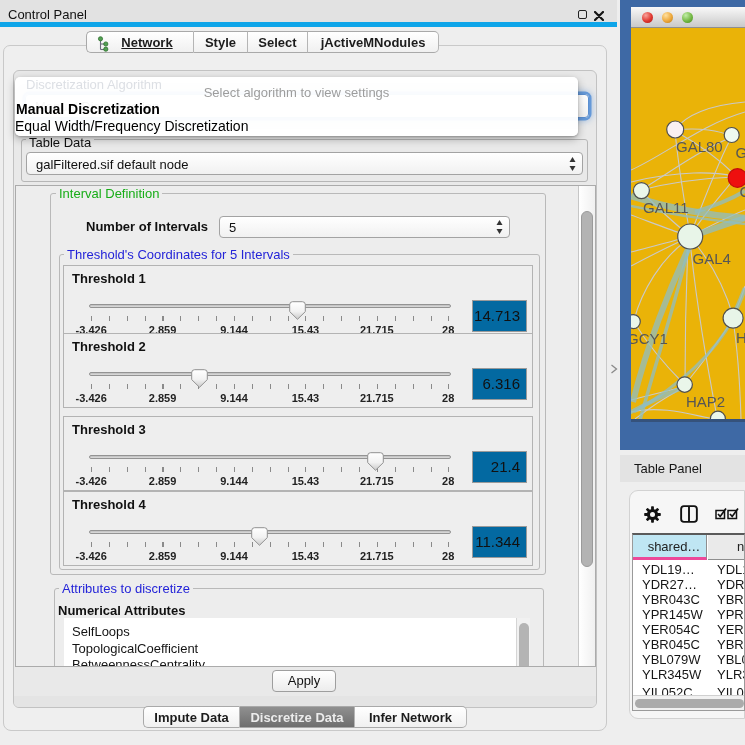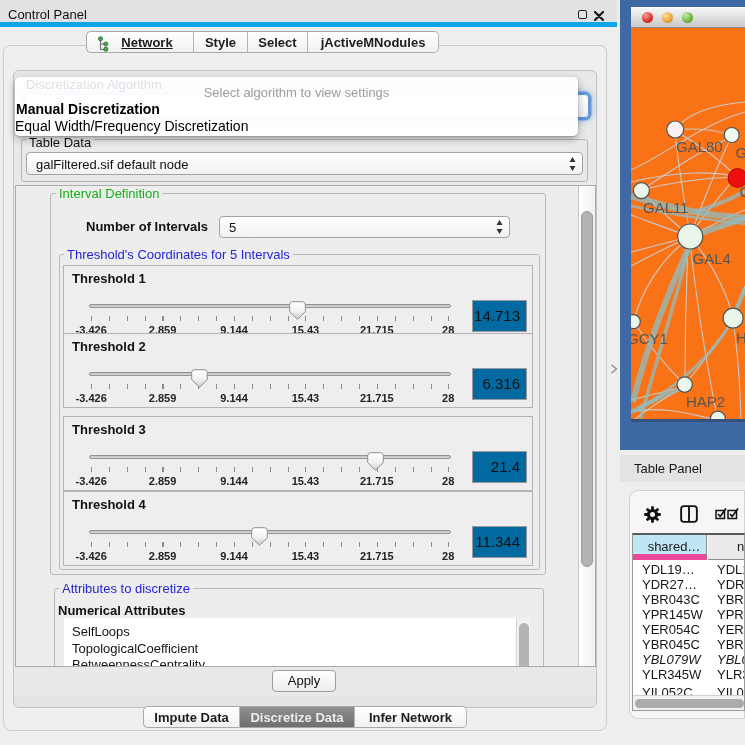--- a/index.html
+++ b/index.html
@@ -62,28 +62,28 @@
 
 #popup { left:15px; top:77px; width:563px; height:59px; background:rgba(255,255,255,0.96); border-radius:5px; box-shadow:0 3px 8px rgba(0,0,0,0.30), 0 1px 2px rgba(0,0,0,0.2); }
 #popup .r1 { position:absolute; left:0; top:8px; width:100%; text-align:center; font-size:13px; color:#9d9d9d; }
 #popup .r2 { position:absolute; left:1px; top:24px; font-size:14px; font-weight:bold; color:#000; }
 #popup .r3 { position:absolute; left:0px; top:41px; font-size:14px; color:#000; }
 
 
 #netwin { left:620px; top:0; width:125px; height:450px; background:#3e69a5; }
 #nettitle { position:absolute; left:11px; top:7px; width:114px; height:21px; background:linear-gradient(#f9f9f9,#c9c9c9); border-bottom:1px solid #8f8f8f; }
 .light { position:absolute; top:5px; width:11px; height:11px; border-radius:50%; }
-#canvas { position:absolute; left:11px; top:28px; width:114px; height:391px; background:#f97316; }
+#canvas { position:absolute; left:11px; top:28px; width:114px; height:391px; background:#eab308; }
 #canvasshadow { position:absolute; left:11px; top:419px; width:114px; height:3px; background:#35527c; }
 
 #tpbar { left:620px; top:455px; width:125px; height:27px; background:#e3e3e3; font-size:13px; color:#161616; line-height:27px; padding-left:14px; }
 #tpcard { left:629px; top:490px; width:116px; height:229px; background:#f6f6f6; border:1px solid #d2d2d2; border-radius:9px 0 0 9px; }
 
 #ytable { left:632px; top:533px; width:113px; height:178px; border:1px solid #9a9a9a; border-top:2px solid #5a5a5a; background:#ffffff; font-size:13px; overflow:hidden; }
-.hdr1 { position:absolute; left:0; top:0; width:74px; height:25px; background:#bfe6f3; border-right:1px solid #8e8e8e; border-bottom:6px solid #ec4899; text-align:center; text-indent:9px; line-height:24px; color:#222; }
+.hdr1 { position:absolute; left:0; top:0; width:74px; height:25px; background:#bfe6f3; border-right:1px solid #8e8e8e; border-bottom:3px solid #ec4899; text-align:center; text-indent:9px; line-height:24px; color:#222; }
 .hdr2 { position:absolute; left:75px; top:0; width:38px; height:25px; background:#eaeaea; border-bottom:1px solid #8e8e8e; line-height:24px; color:#222; padding-left:29px; }
 .trow { position:absolute; left:0; width:113px; height:15.1px; color:#161616; }
 .trow .c1 { position:absolute; left:9px; top:0; }
 .trow .c2 { position:absolute; left:84px; top:0; }
 #hscroll { position:absolute; left:0px; top:160px; width:111px; height:16px; background:#f1f1f1; border-top:1px solid #d0d0d0; }
 #hthumb { position:absolute; left:2px; top:3px; width:109px; height:9px; background:#ababab; border-radius:5px; }
 </style>
 </head>
 <body>
 <div id="page">
@@ -382,21 +382,21 @@
         <span class="c2">YPR1</span>
       </div>
     <div class="trow" style="top:87px;">
         <span class="c1">YER054C</span>
         <span class="c2">YER0</span>
       </div>
     <div class="trow" style="top:102px;">
         <span class="c1">YBR045C</span>
         <span class="c2">YBR0</span>
       </div>
-    <div class="trow" style="top:117px;font-style:italic;">
+    <div class="trow" style="top:117px;">
         <span class="c1">YBL079W</span>
         <span class="c2">YBL0</span>
       </div>
     <div class="trow" style="top:132px;">
         <span class="c1">YLR345W</span>
         <span class="c2">YLR3</span>
       </div>
     <div class="trow" style="top:150px;">
         <span class="c1">YIL052C</span>
         <span class="c2">YIL0</span>

